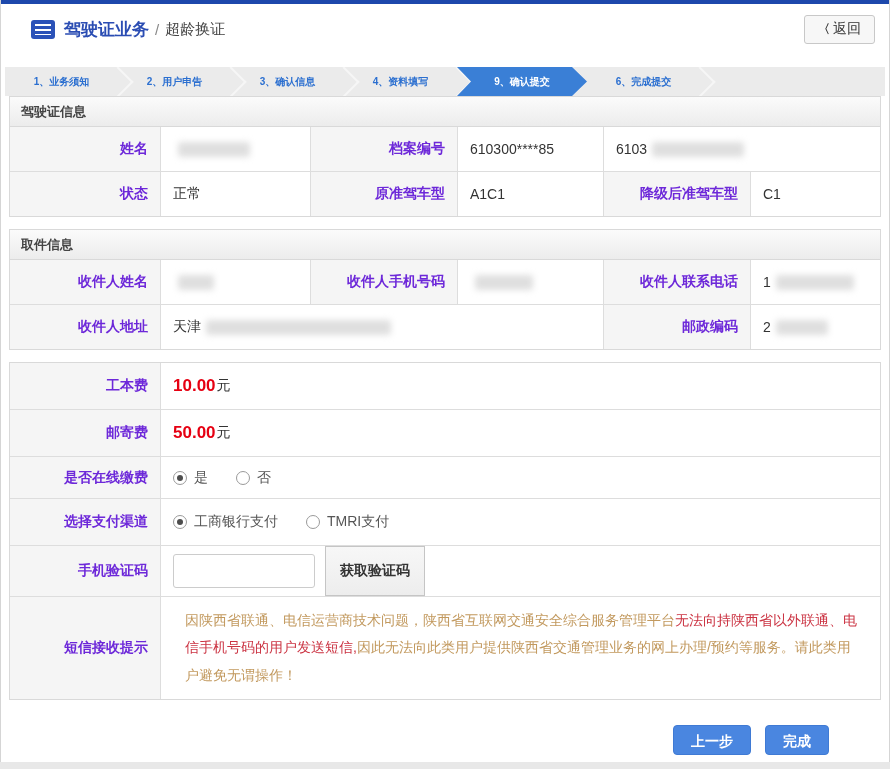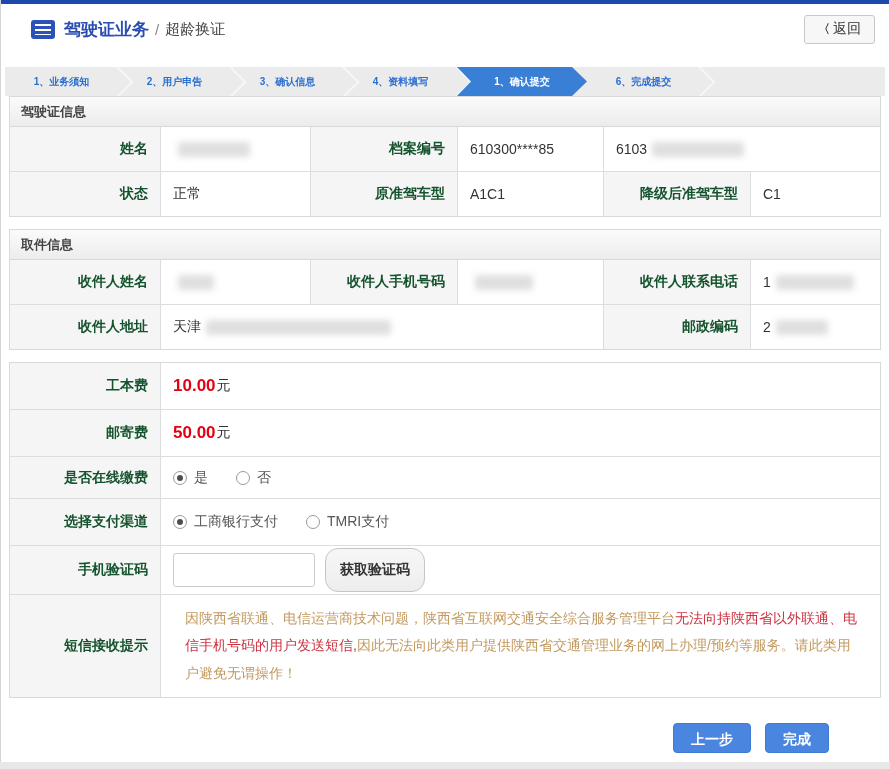--- a/index.html
+++ b/index.html
@@ -69,21 +69,21 @@
   }
   .row {
     display:grid; grid-template-columns:150px 150px 147px 146px 147px 1fr;
     min-height:44px;
   }
   .row + .row { border-top:1px solid #ddd; }
   .cell { display:flex; align-items:center; min-height:inherit; }
   .cell + .cell { border-left:1px solid #ddd; }
   .lbl {
     background:#f5f5f5; justify-content:flex-end; padding-right:12px;
-    font-weight:bold; color:#14532d; text-align:right;
+    font-weight:bold; color:#6d28d9; text-align:right;
   }
   .val { background:#fff; padding-left:12px; color:#333; }
   .span3 { grid-column:2 / span 3; }
   
   .redact {
     display:inline-block; height:15px; border-radius:3px;
     background:#dfdfdf; filter:blur(3px); vertical-align:middle;
     margin-left:5px;
   }
   
@@ -98,23 +98,23 @@
   }
   .radio.checked::after {
     content:''; position:absolute; left:3px; top:3px; right:3px; bottom:3px;
     background:#4d4d4d; border-radius:50%;
   }
   .captcha-input {
     width:142px; height:34px; border:1px solid #ccc; border-radius:3px;
     padding:0 8px; font-size:14px; font-family:inherit; background:#fff;
   }
   .captcha-btn {
-    height:44px; margin-left:10px; padding:0 14px;
+    height:50px; margin-left:10px; padding:0 14px;
     background:linear-gradient(#f7f7f7,#ededed); border:1px solid #c5c5c5;
-    border-radius:13px; font-size:14px; font-weight:bold; color:#333;
+    border-radius:0; font-size:14px; font-weight:bold; color:#333;
     cursor:pointer; font-family:inherit;
   }
   .sms-row { min-height:78px; }
   .sms-text { line-height:1.95; padding:10px 18px 10px 12px; font-size:14px; }
   .tan { color:#c2995e; }
   .red { color:#cb3342; }
   
   .footer { text-align:right; padding:13px 60px 0 0; }
   .btn-blue {
     display:inline-block; height:30px; padding:0 17px; line-height:30px;
@@ -141,21 +141,21 @@
       <span class="chev">〈</span>
       <span>返回</span>
     </button>
   </div>
 
   <ul class="steps">
     <li class="plain">1、业务须知</li>
     <li class="plain">2、用户申告</li>
     <li class="plain">3、确认信息</li>
     <li class="plain">4、资料填写</li>
-    <li class="active">1、确认提交</li>
+    <li class="active">9、确认提交</li>
     <li class="plain">6、完成提交</li>
     <li class="filler"></li>
   </ul>
 
   <div class="section">
     <div class="sec-title">驾驶证信息</div>
     <div class="row">
       <div class="cell lbl">姓名</div>
       <div class="cell val">
           <span class="redact" style="width:72px"></span>

